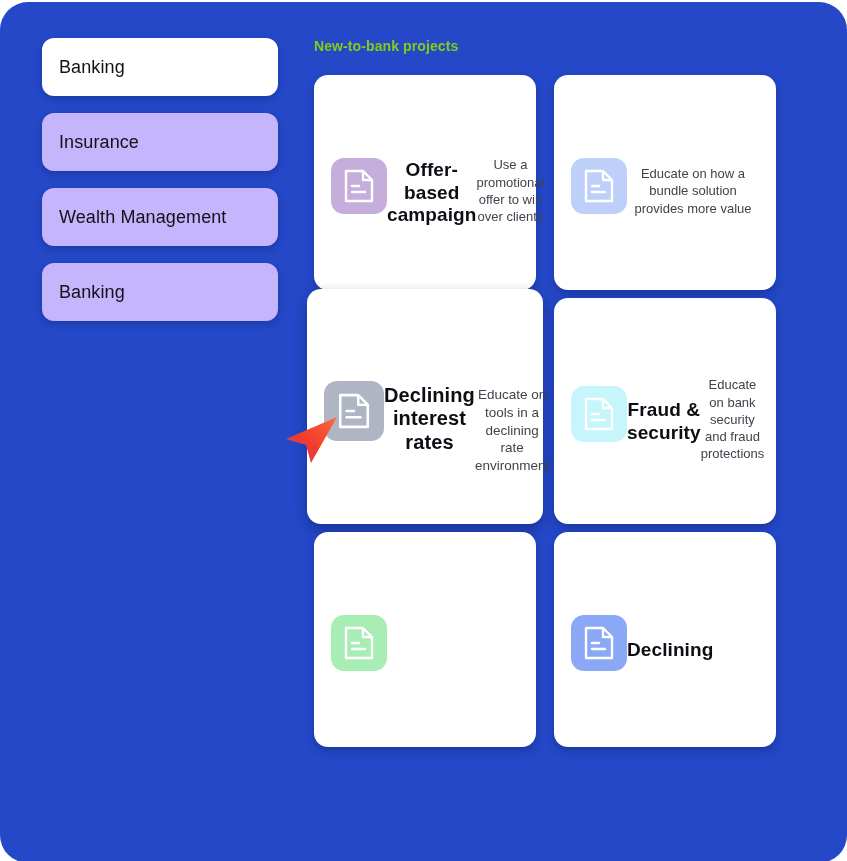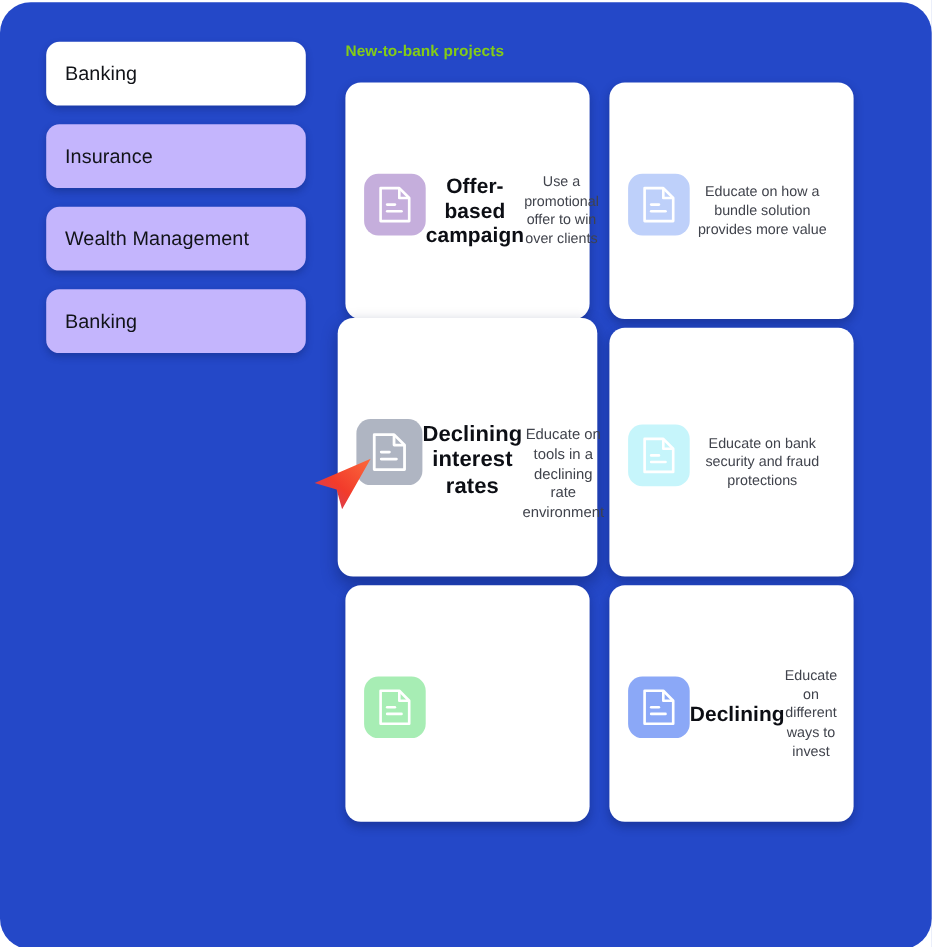--- a/index.html
+++ b/index.html
@@ -232,20 +232,21 @@
 
         <div class="card">
           <div class="card-icon" style="background:#C6F5FB">
             <svg width="30" height="34" viewBox="0 0 30 34">
               <path d="M2 2 H19 L28 11 V32 H2 Z" fill="none" stroke="#FFFFFF" stroke-width="2.4" stroke-linejoin="round"></path>
               <path d="M19 2 V11 H28" fill="none" stroke="#FFFFFF" stroke-width="2.4" stroke-linejoin="round"></path>
               <line x1="8" y1="17" x2="15" y2="17" stroke="#FFFFFF" stroke-width="2.4" stroke-linecap="round"></line>
               <line x1="8" y1="23" x2="21" y2="23" stroke="#FFFFFF" stroke-width="2.4" stroke-linecap="round"></line>
             </svg>
           </div>
+          <div class="card-title">Fraud &amp; security</div>
           <div class="card-desc">Educate on bank security and fraud protections</div>
         </div>
 
       </div>
 
       <div class="card-row">
 
         <div class="card">
           <div class="card-icon" style="background:#A7EDB4">
             <svg width="30" height="34" viewBox="0 0 30 34">
@@ -260,21 +261,20 @@
         <div class="card">
           <div class="card-icon" style="background:#8BA8F7">
             <svg width="30" height="34" viewBox="0 0 30 34">
               <path d="M2 2 H19 L28 11 V32 H2 Z" fill="none" stroke="#FFFFFF" stroke-width="2.4" stroke-linejoin="round"></path>
               <path d="M19 2 V11 H28" fill="none" stroke="#FFFFFF" stroke-width="2.4" stroke-linejoin="round"></path>
               <line x1="8" y1="17" x2="15" y2="17" stroke="#FFFFFF" stroke-width="2.4" stroke-linecap="round"></line>
               <line x1="8" y1="23" x2="21" y2="23" stroke="#FFFFFF" stroke-width="2.4" stroke-linecap="round"></line>
             </svg>
           </div>
           <div class="card-title">Declining</div>
-          <div class="card-desc">Educate on different ways to invest</div>
         </div>
 
       </div>
 
     </div>
   </div>
 
   <div class="cursor">
     <svg width="56" height="52" viewBox="0 0 56 52">
       <defs>

